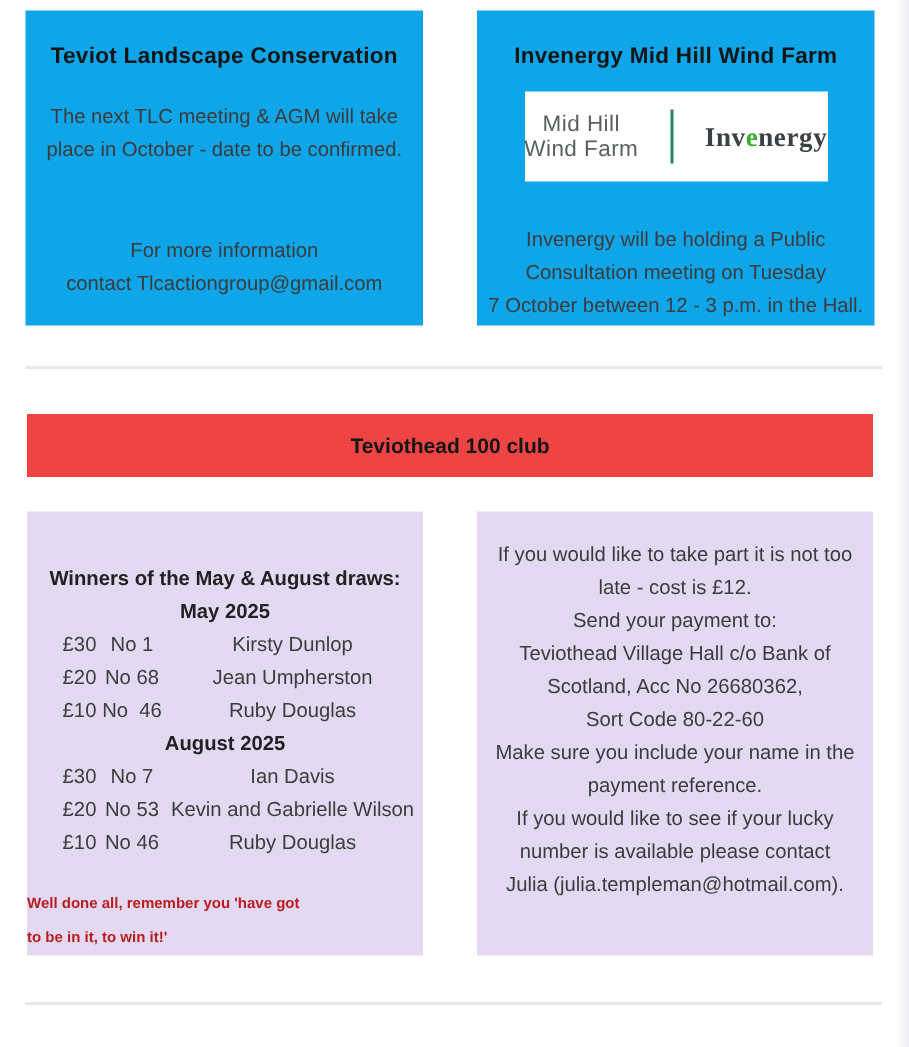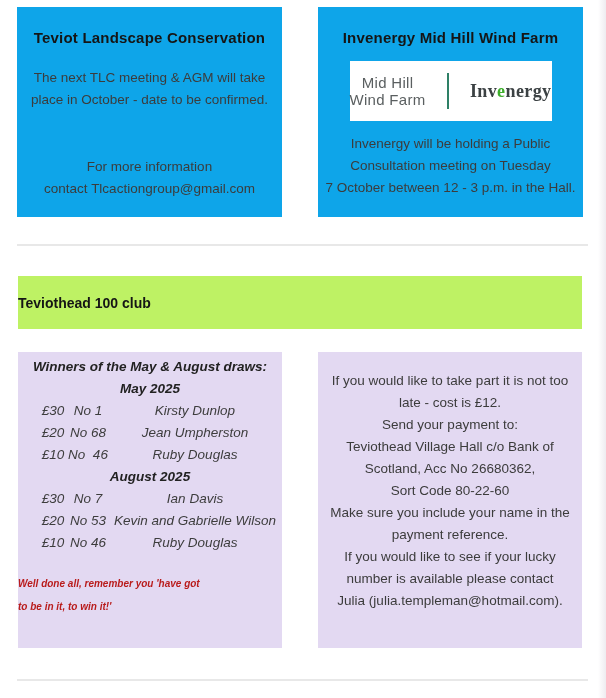--- a/index.html
+++ b/index.html
@@ -36,35 +36,35 @@
   .logo-left {
     font-size:15px; line-height:17px; color:#5a5f60; text-align:center;
     white-space:pre-line; letter-spacing:0.3px;
   }
   .logo-divider { width:2px; height:36px; background:#2e8066; }
   .logo-brand {
     font-family:"Liberation Serif", serif; font-weight:bold;
     font-size:18px; color:#3b4143; letter-spacing:0.4px;
   }
   .logo-brand .green-e { color:#3dae2b; }
-  .tr-body { margin-top:12px; }
+  .tr-body { margin-top:28px; }
 
   .divider { height:2px; background:#e8e8e8; margin:27px 18px 0 17px; }
   .divider-2 { margin-top:31px; }
 
   .club-banner {
-    height:53px; background:#bef264; margin:30px 24px 0 18px;
-    display:flex; align-items:center; 
+    height:42px; background:#ef4444; margin:30px 24px 0 18px;
+    display:flex; align-items:center; justify-content:center;
   }
   .club-banner-title { font-size:14px; font-weight:bold; color:#151515; }
 
   .bottom-row { display:flex; margin:23px 24px 0 18px; gap:36px; }
   .card-purple { width:264px; height:296px; background:#e3d9f2; }
 
-  .winners-card { padding-top:4px;font-style:italic; }
+  .winners-card { padding-top:34px; }
   .w-head, .w-month {
     text-align:center; font-size:13.5px; font-weight:bold; color:#222222;
     line-height:22px;
   }
   .w-row {
     display:flex; padding-left:20px; font-size:13.5px; color:#3d3d3d;
     line-height:22px; text-align:center;
   }
   .w-prize { width:30px; }
   .w-num { width:40px; white-space:pre; }

